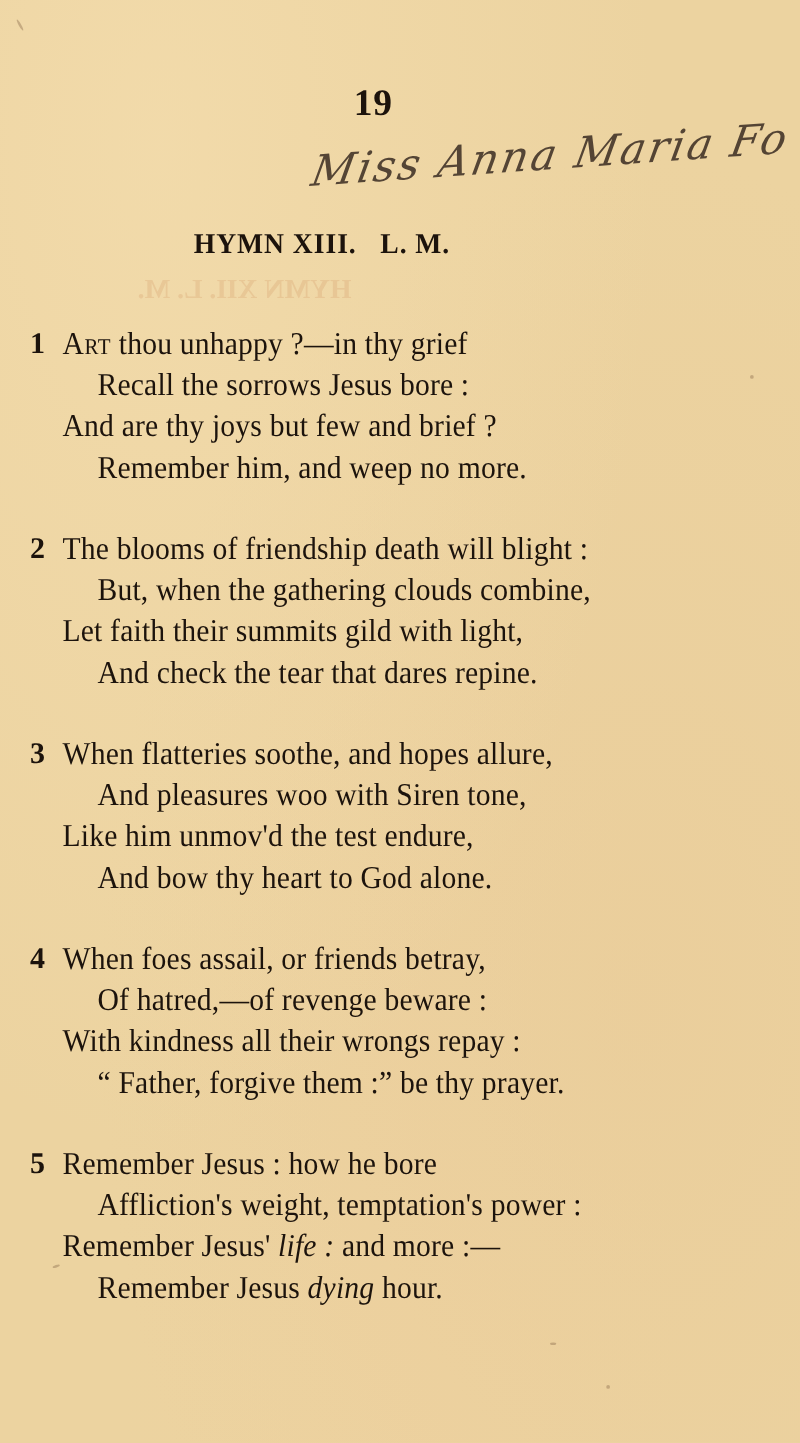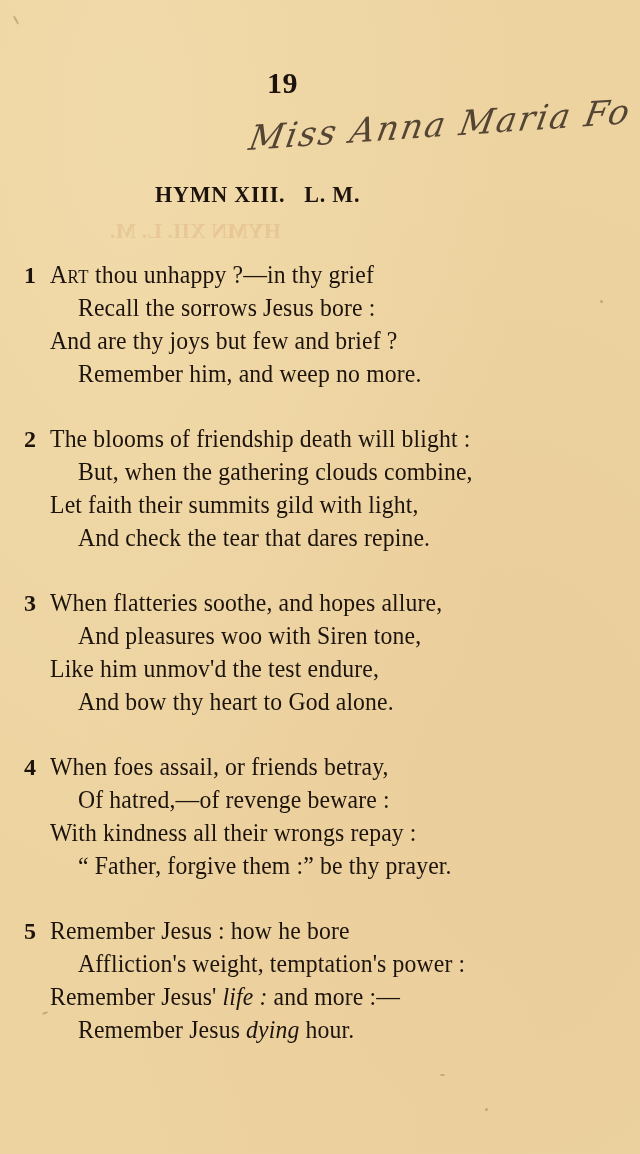--- a/index.html
+++ b/index.html
@@ -18,21 +18,21 @@
         radial-gradient(ellipse at 50% 95%, rgba(238,210,160,0.6) 0%, rgba(238,210,160,0) 50%);
       font-family: "DejaVu Serif", "Liberation Serif", serif;
       color: #1c130c;
     }
     .page {
       position: absolute;
       inset: 0;
     }
     .page-number {
       position: absolute;
-      left: 267px;
+      left: 283px;
       top: 66px;
       font-family: "Liberation Serif", serif;
       font-weight: bold;
       font-size: 30px;
       letter-spacing: 0.5px;
       text-align: center;
     }
     .bleed-through {
       position: absolute;
       left: 110px;

